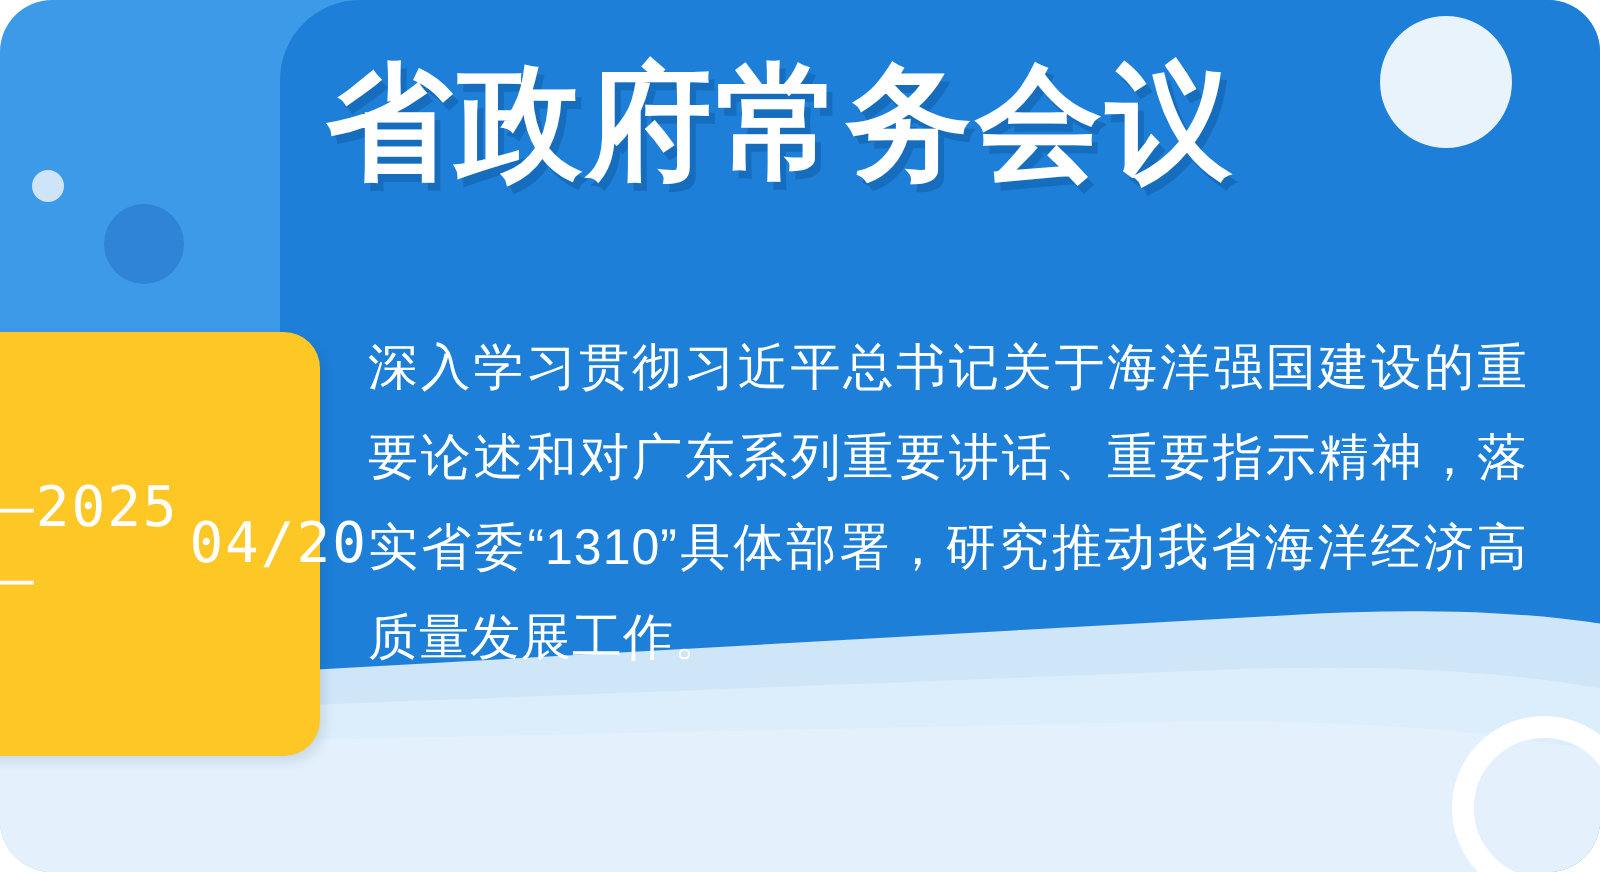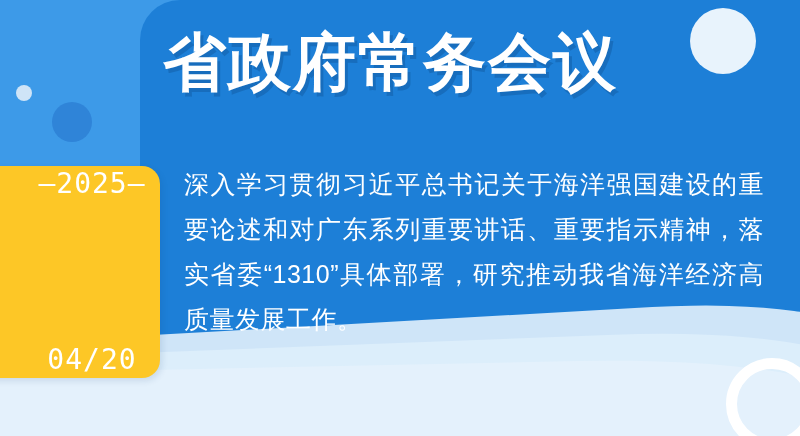--- a/index.html
+++ b/index.html
@@ -10,20 +10,21 @@
   body {
     font-family: "Liberation Sans", "DejaVu Sans", sans-serif;
   }
 
   #poster {
     position: relative;
     width: 800px;
     height: 436px;
     overflow: hidden;
     background: #3d9ae8;
+    border-radius: 26px;
   }
 
   
   .wave {
     position: absolute;
     left: -40px;
     width: 900px;
     pointer-events: none;
   }
   .wave-back {
@@ -158,21 +159,21 @@
     border-radius: 18px;
     box-shadow: 2px 3px 6px rgba(20, 60, 110, 0.12);
   }
   .date-inner {
     position: absolute;
     left: 30px;
     top: 0;
     width: 184px;
     height: 212px;
     display: flex;
-    flex-direction: column;
+    flex-direction: row;
     align-items: center;
     justify-content: space-between;
     color: #ffffff;
     font-family: "DejaVu Sans Mono", "Liberation Mono", monospace;
   }
   .date-year {
     font-size: 28px;
     letter-spacing: 1px;
     line-height: 36px;
     font-weight: normal;

